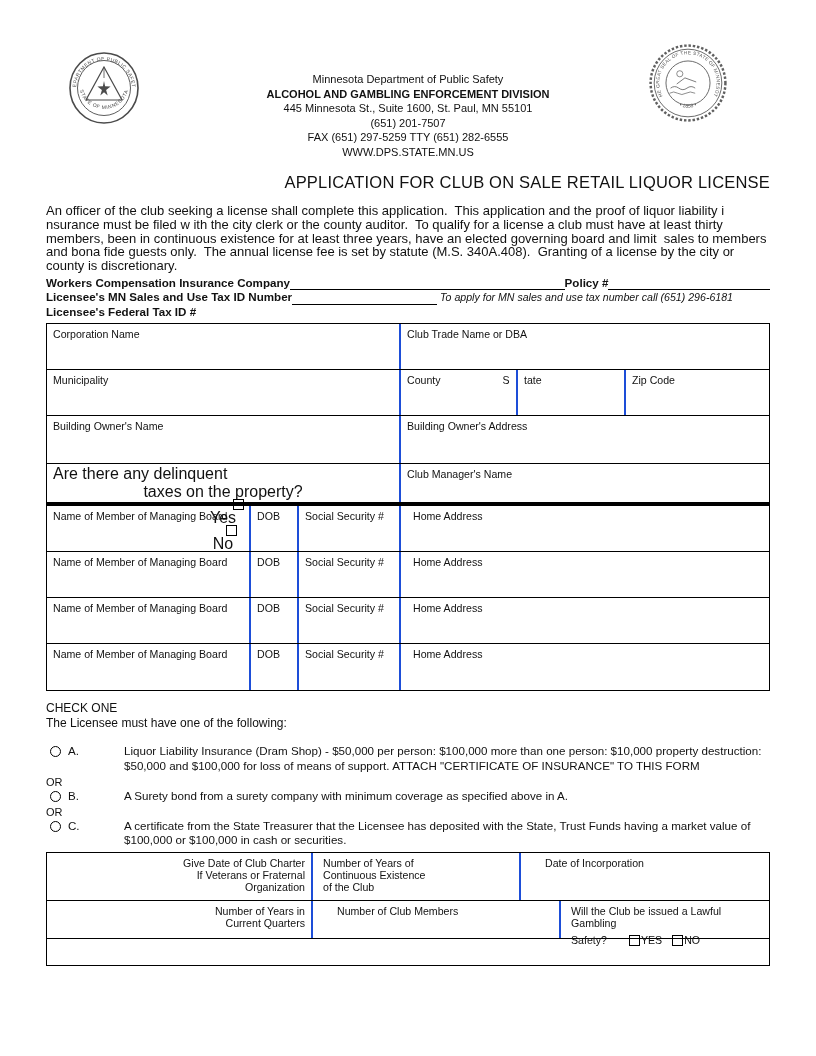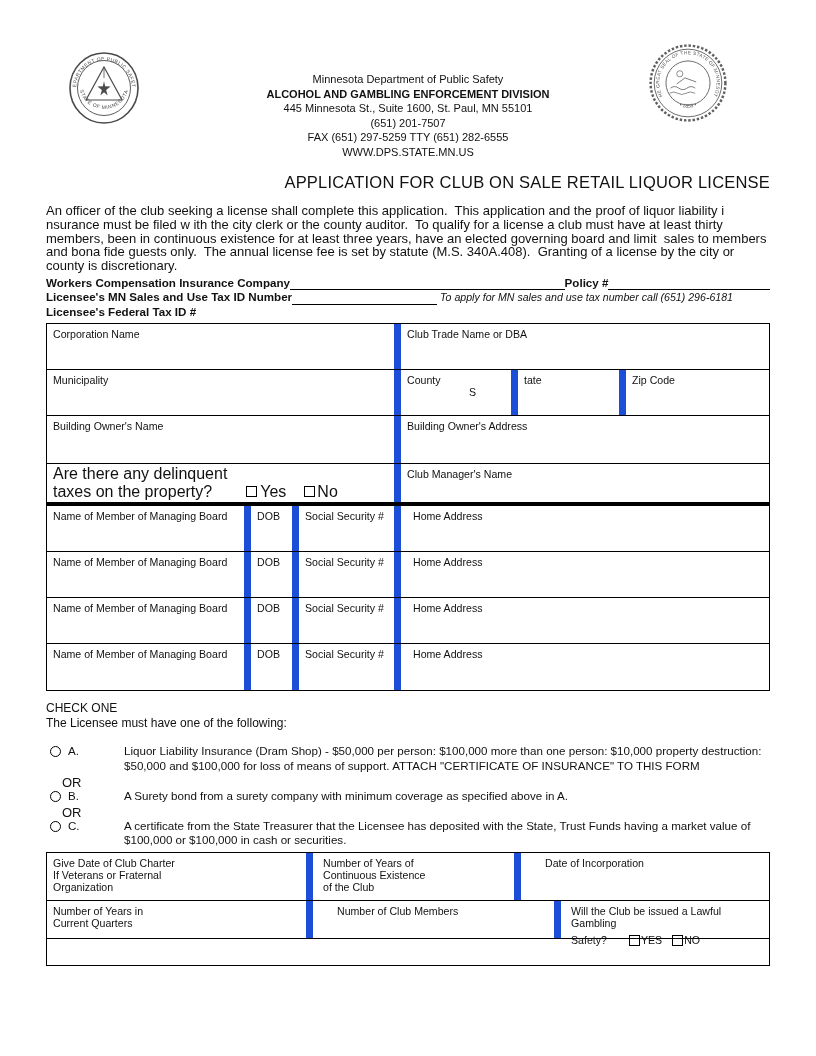--- a/index.html
+++ b/index.html
@@ -20,45 +20,45 @@
 
   .bline { display:flex; align-items:flex-end; font-weight:700; font-size:11.6px; line-height:14.4px; }
   .fillline { border-bottom:1.2px solid #000; height:12px; align-self:flex-end; }
   .note { font-style:italic; font-weight:400; font-size:10.6px; padding-left:3px; align-self:flex-end; }
 
   .t { border:1.4px solid #000; font-size:10.6px; }
   .t-main { margin-top:4px; }
   .tr { display:flex; border-bottom:1px solid #000; }
   .tr:last-child { border-bottom:none; }
   .tr.thick { border-bottom:4px solid #000; }
-  .td { border-right:7px solid #1d4ed8; padding:4px 6px; }
+  .td { border-right:2px solid #1d4ed8; padding:4px 6px; }
   .td:last-child { border-right:none; }
   .pad-more { padding-left:24px; }
 
   .period-line { display:flex; margin-top:9px; }
   .period-line .to { margin-left:88px; }
   .ws-pre { white-space:pre; }
   .phone-parens { display:block; margin-top:9px; }
-  .county-cell { display:flex;flex-direction:column; }
+  .county-cell { display:flex; }
   .county-cell .s-frag { margin-left:62px; }
 
   .dq { font-size:16px; line-height:15px; padding-top:5px; }
-  .dq-row { display:flex; align-items:center; margin-top:3px; }
+  .dq-row { display:flex; align-items:center; margin-top:3px;flex-direction:column; }
   .cb { width:11px; height:11px; border:1px solid #000; display:inline-block; flex:none; }
   .dq-row .cb1 { margin-left:34px; margin-right:3px; }
   .dq-row .cb2 { margin-left:18px; margin-right:2px; }
 
   .lic-head { font-size:12px; line-height:14.5px; margin-top:10px; }
   .opt { display:grid; grid-template-columns:18px 56px 1fr; font-size:11.6px; line-height:14.8px; padding-left:4px; }
   .opt-a { margin-top:14px; }
   .radio { width:11px; height:11px; border:1.3px solid #000; border-radius:50%; margin-top:2px; }
-  .or { font-size:13px; line-height:9px; margin:4px 0 2px 16px; }
+  .or { font-size:11px; line-height:9px; margin:4px 0 2px 0; }
 
   .t-bottom { margin-top:4px; }
-  .pre { white-space:pre-line; }
+  .pre { white-space:pre-line;text-align:right; }
   .gamb-row { display:flex; align-items:center; margin-top:5px; }
   .gamb-row .cb1 { margin-left:22px; margin-right:1px; }
   .gamb-row .cb2 { margin-left:10px; margin-right:1px; }
 
   svg text { font-family:"Liberation Sans","DejaVu Sans",sans-serif; }
 </style>
 </head>
 <body>
 
 <div class="page">

